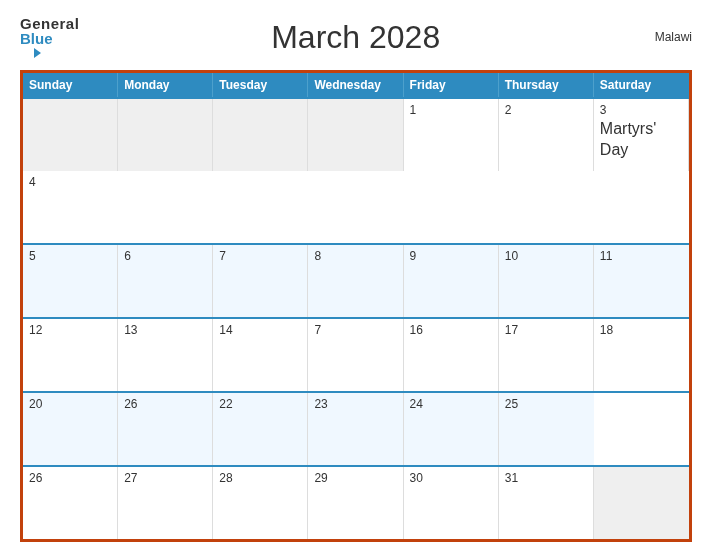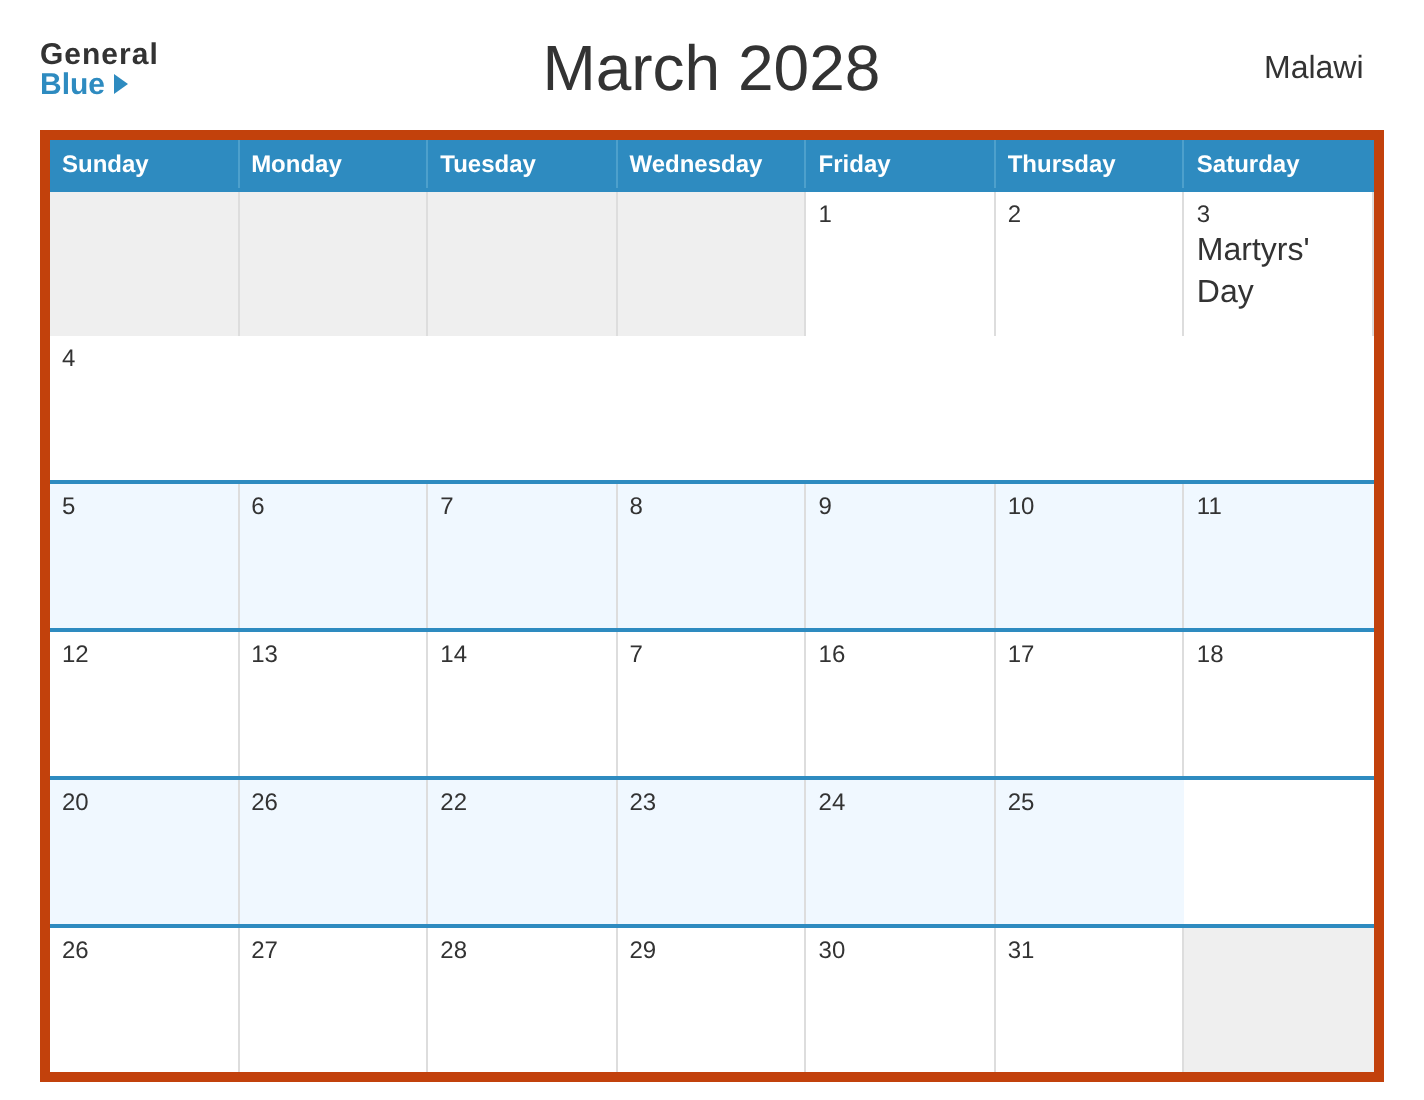--- a/index.html
+++ b/index.html
@@ -34,20 +34,21 @@
       letter-spacing: 0.5px;
     }
 
     .logo-blue {
       font-size: 15px;
       font-weight: bold;
       color: #2e8bc0;
       display: flex;
       align-items: center;
       gap: 2px;
+      flex-direction: column;
     }
 
     .logo-triangle {
       width: 0;
       height: 0;
       border-left: 7px solid #2e8bc0;
       border-top: 5px solid transparent;
       border-bottom: 5px solid transparent;
       display: inline-block;
       margin-left: 2px;
@@ -55,27 +56,28 @@
 
     .title {
       font-size: 32px;
       font-weight: normal;
       color: #333;
       text-align: center;
       flex: 1;
     }
 
     .country {
-      font-size: 16px;
-      color: #333;
+      font-size: 12px;
+      color: #333;
+      text-align: right;
       min-width: 60px;
     }
 
     .calendar {
-      border: 5px solid #c2410c;
+      border: 3px solid #c2410c;
       flex: 1;
       display: flex;
       flex-direction: column;
     }
 
     .calendar-header {
       display: grid;
       grid-template-columns: repeat(7, 1fr);
       background-color: #2e8bc0;
     }

